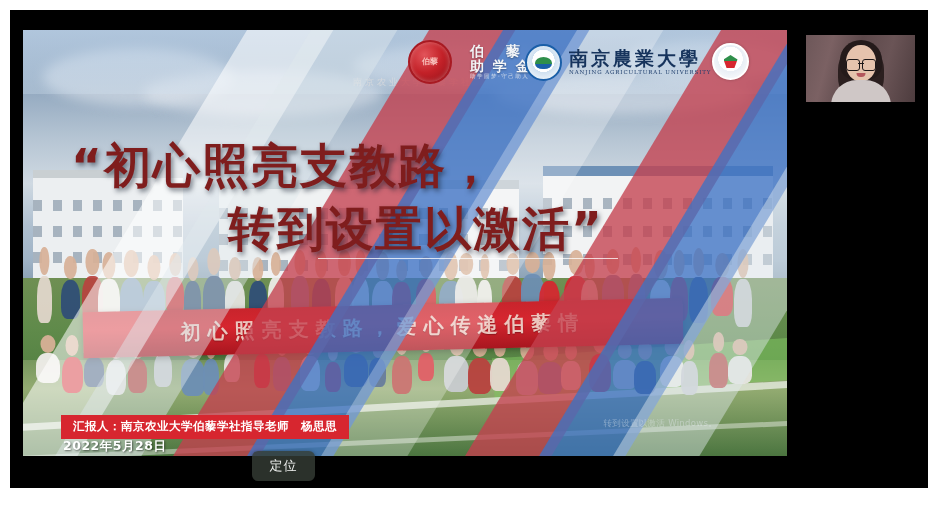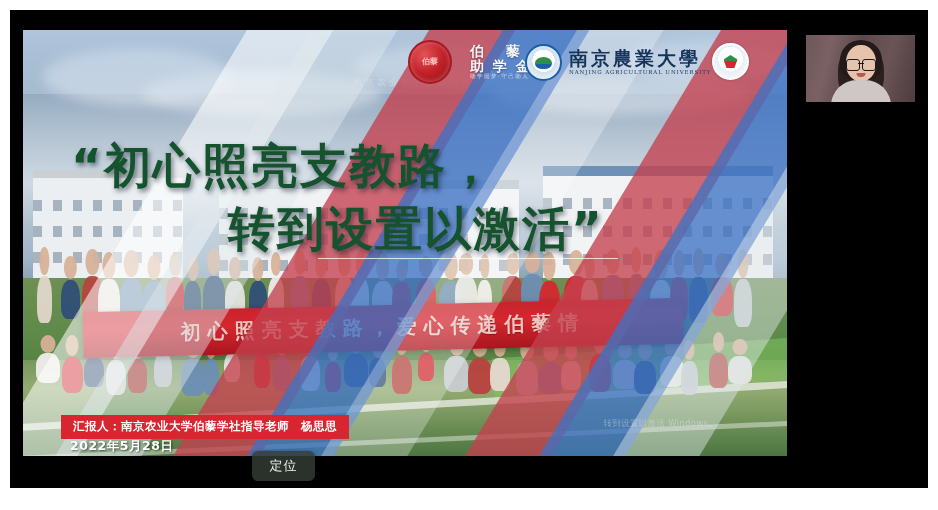--- a/index.html
+++ b/index.html
@@ -66,35 +66,35 @@
            background:linear-gradient(to bottom,rgba(196,216,236,.72),rgba(210,226,240,.30));}
 
   
   .ribbon{position:absolute;top:-200px;width:74px;height:880px;transform:rotate(31deg);pointer-events:none;}
   .rb-red{background:rgba(196,64,78,.78);}
   .rb-blue{background:rgba(61,114,196,.78);}
   .rb-white{background:rgba(255,255,255,.55);}
   .rb-pale{background:rgba(225,232,238,.45);}
 
   
-  .t-line{position:absolute;color:#14532d;font-weight:700;
+  .t-line{position:absolute;color:#7f1d1d;font-weight:700;
           font-family:"DejaVu Sans","Liberation Sans",sans-serif;
           text-shadow:2px 3px 5px rgba(20,30,45,.55);white-space:nowrap;}
   .t1{left:48px;top:105px;font-size:47px;letter-spacing:2px;}
   .t2{left:205px;top:168px;font-size:47px;letter-spacing:2px;}
   .subrule{position:absolute;left:295px;top:228px;width:300px;height:1px;background:rgba(255,255,255,.75);}
   .t3{position:absolute;left:310px;top:234px;font-size:16px;color:#fff;font-weight:700;letter-spacing:1px;
       text-shadow:1px 2px 3px rgba(20,30,45,.6);white-space:nowrap;
       font-family:"DejaVu Sans","Liberation Sans",sans-serif;}
 
   .presenter{position:absolute;left:38px;top:385px;background:#d7262f;color:#fff;
              font-size:11.5px;font-weight:700;padding:4px 12px 5px 12px;letter-spacing:.5px;white-space:nowrap;
              font-family:"DejaVu Sans","Liberation Sans",sans-serif;}
   .pdate{position:absolute;left:40px;top:408px;color:#fff;font-size:12.5px;font-weight:700;letter-spacing:.5px;
-         text-shadow:1px 1px 2px rgba(0,0,0,.5);font-family:"DejaVu Sans","Liberation Sans",sans-serif;margin-left:7px;}
+         text-shadow:1px 1px 2px rgba(0,0,0,.5);font-family:"DejaVu Sans","Liberation Sans",sans-serif;}
 
   
   .logos{position:absolute;left:0;top:4px;width:764px;height:58px;}
   .logo-boli{position:absolute;left:385px;top:6px;display:flex;align-items:center;gap:18px;}
   .seal{width:40px;height:40px;border-radius:50%;
         background:radial-gradient(circle at 36% 32%,#e2545a 0%,#c32128 48%,#8e1018 100%);
         border:2px solid #a81a22;box-shadow:inset 0 0 5px rgba(255,255,255,.35);
         display:flex;align-items:center;justify-content:center;}
   .seal span{color:#ffd9d2;font-size:8px;font-weight:700;line-height:1;opacity:.85;
              font-family:"DejaVu Sans",sans-serif;}

